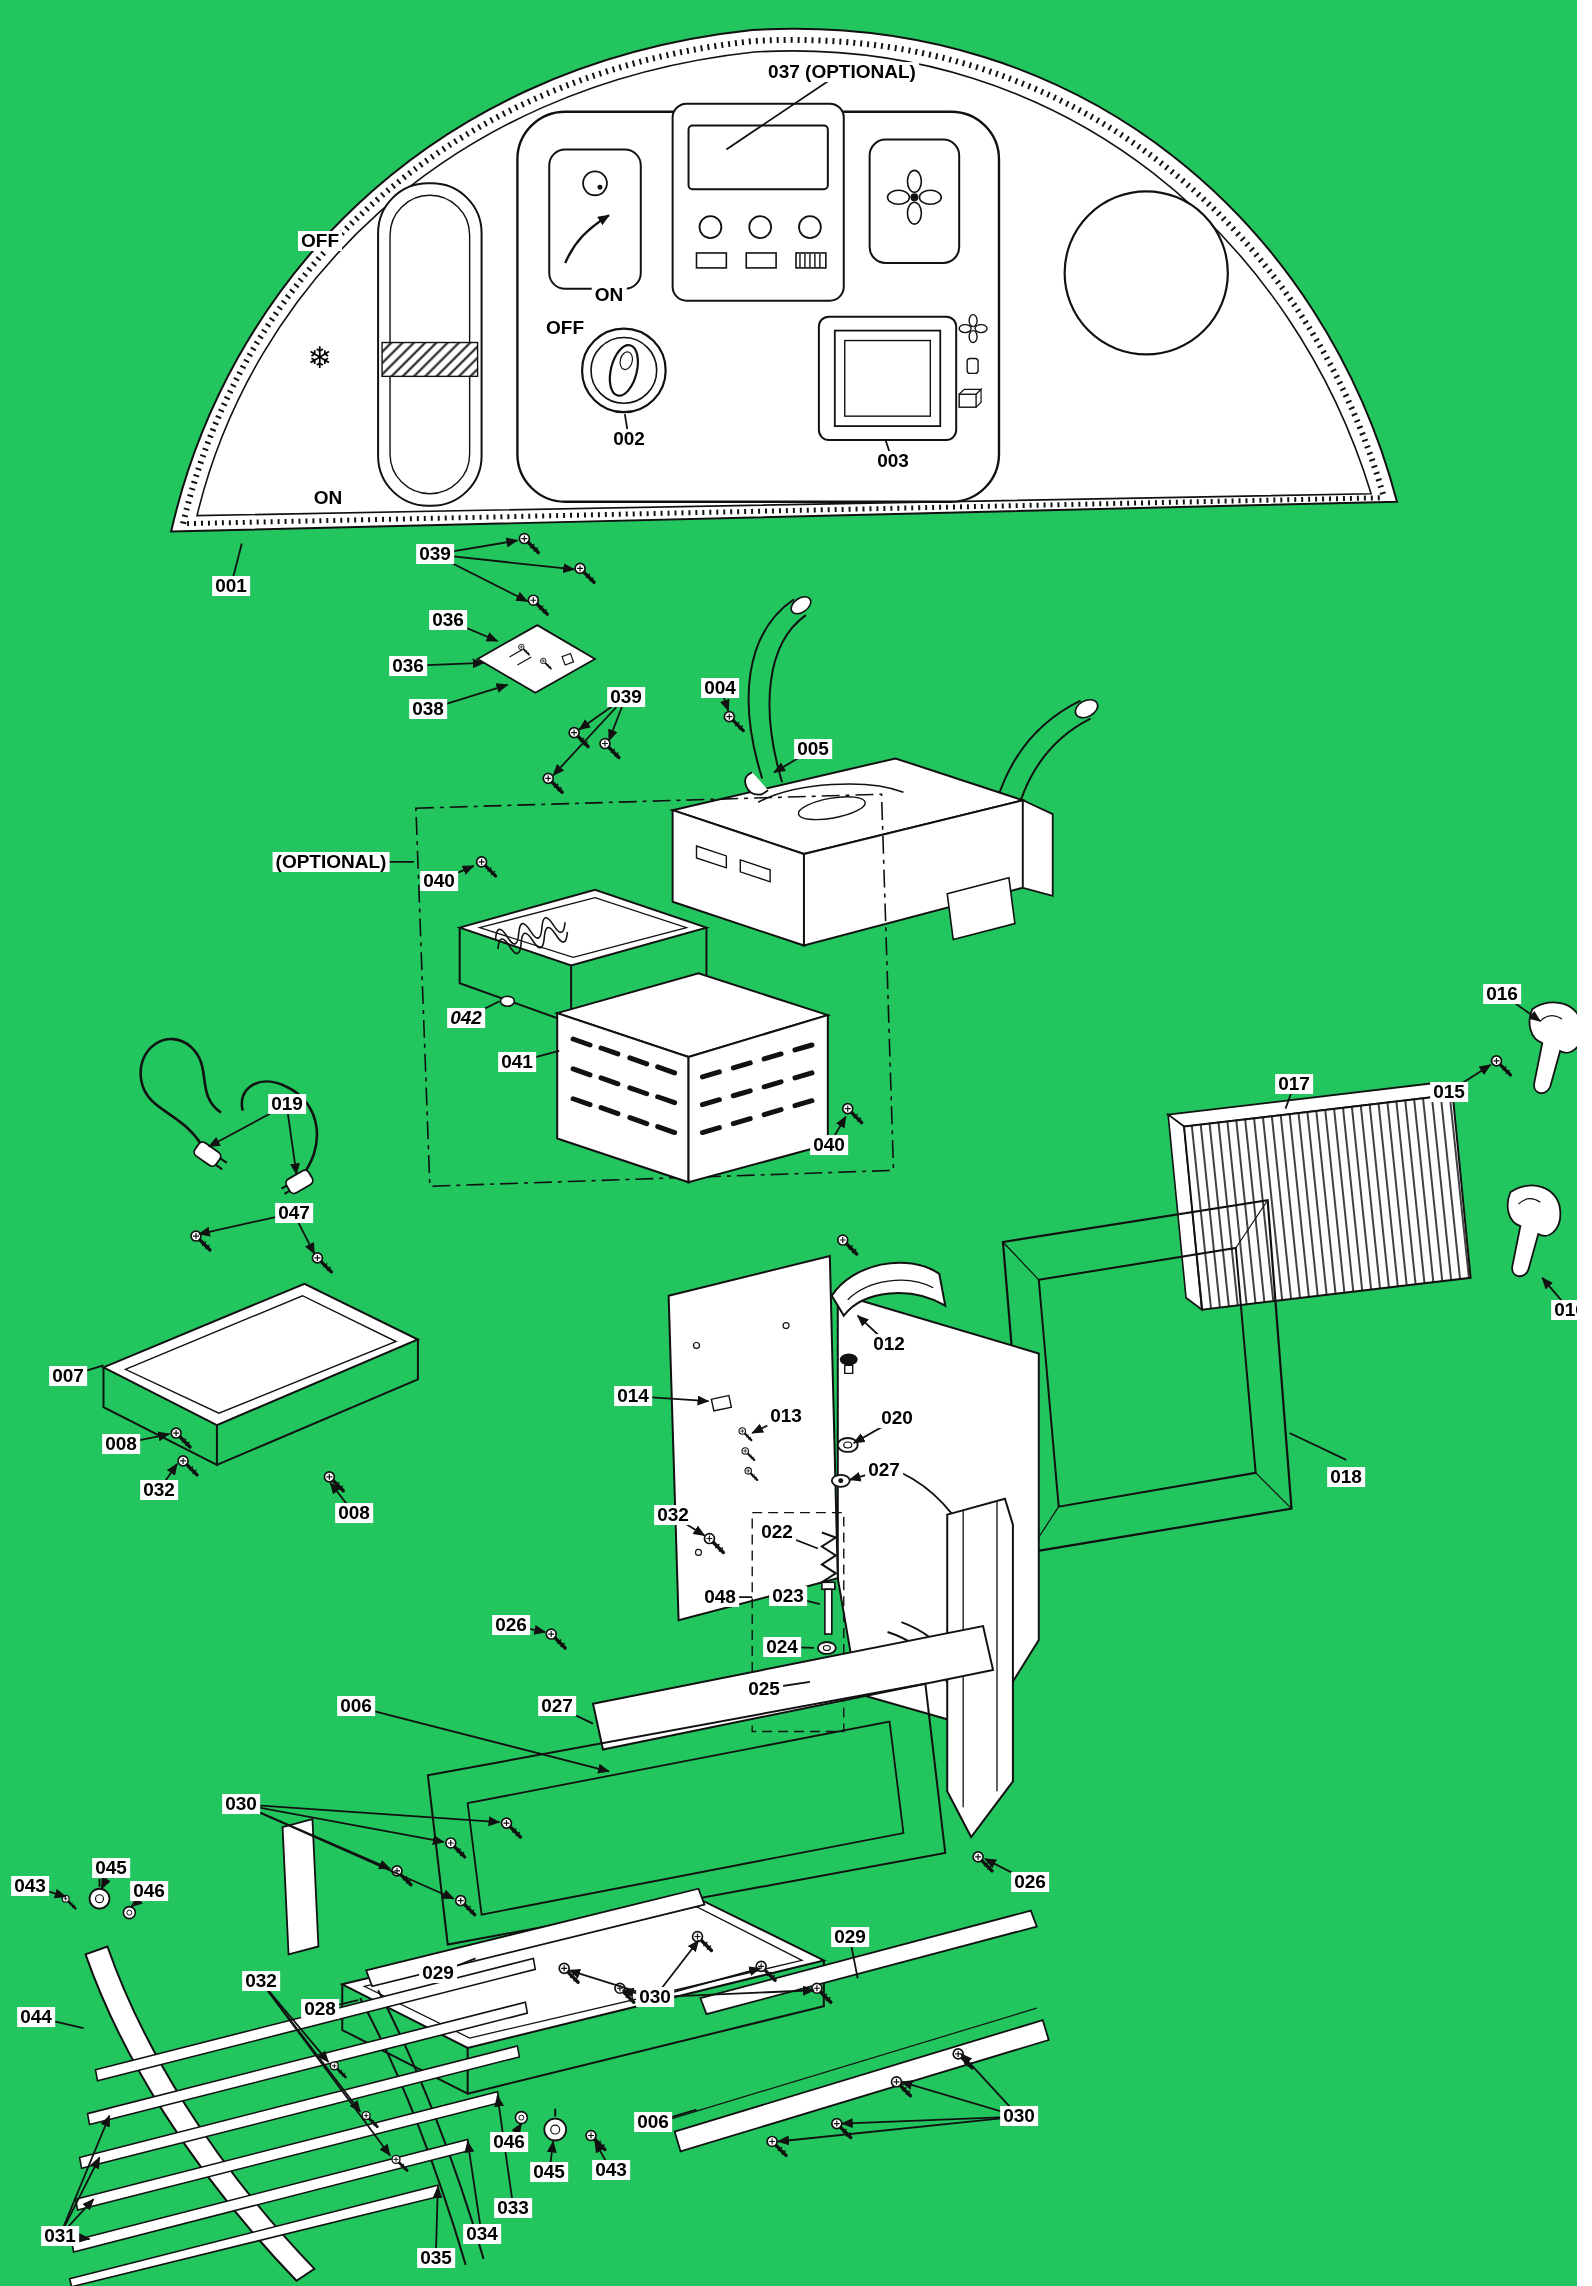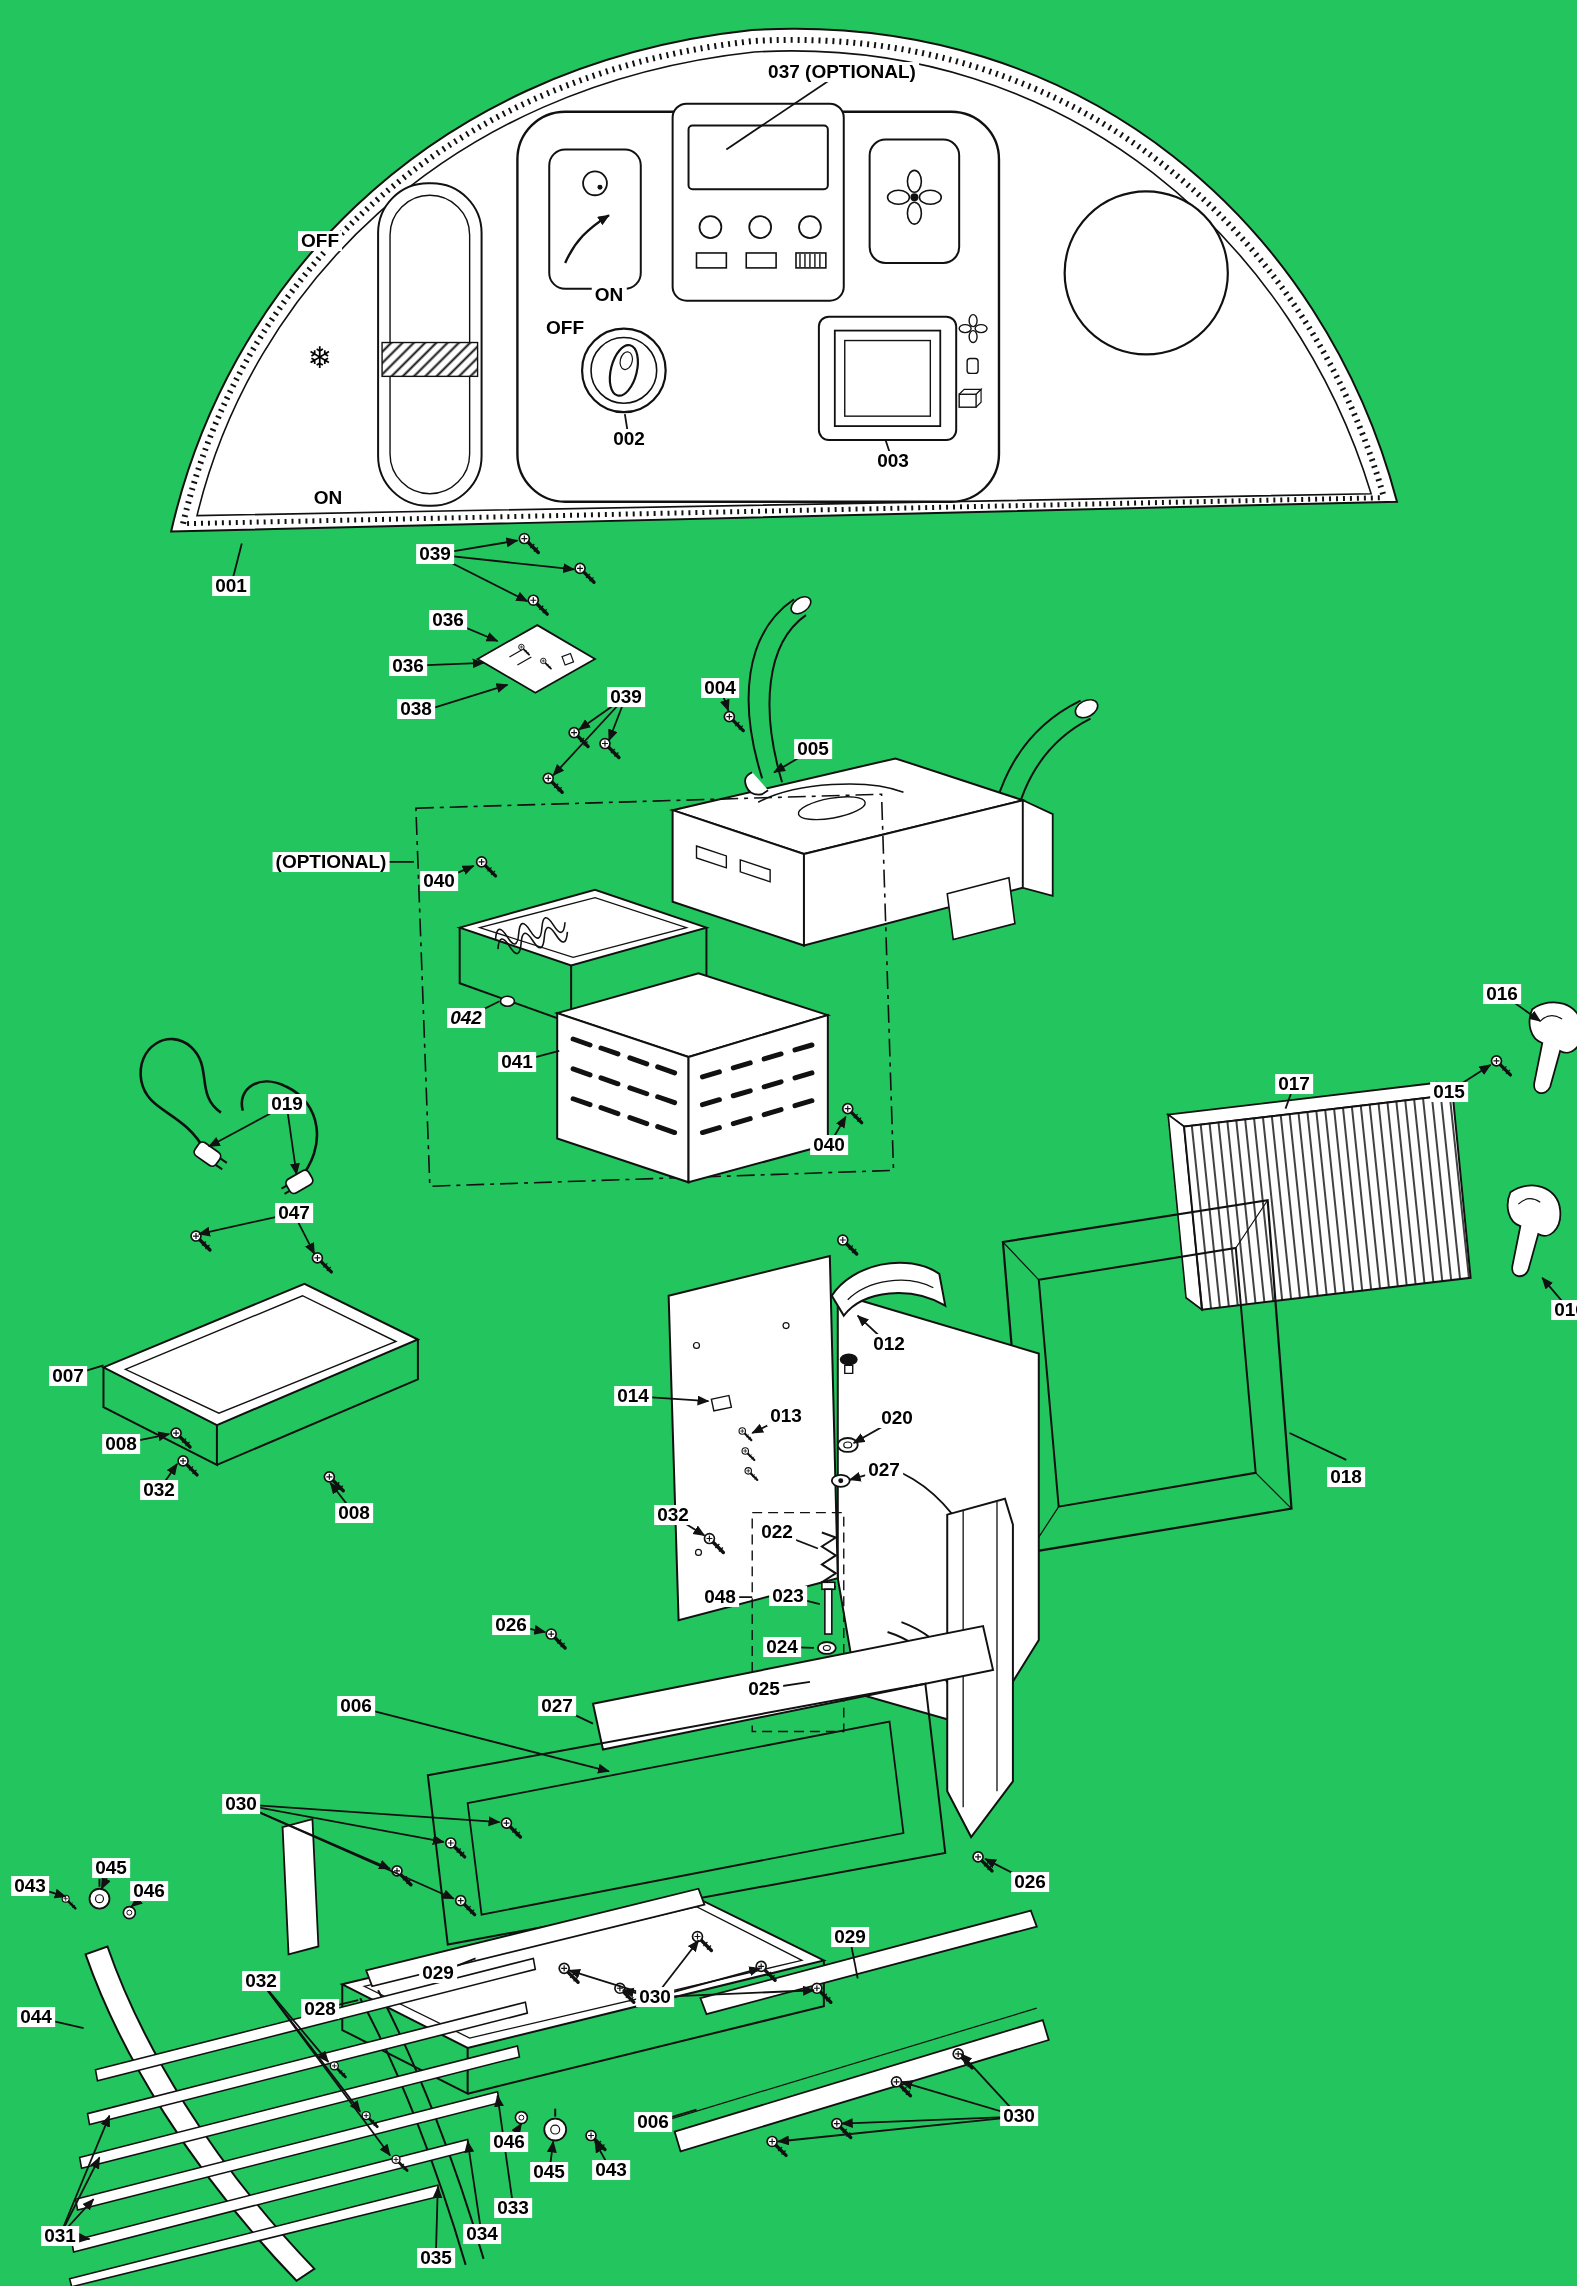--- a/index.html
+++ b/index.html
@@ -419,21 +419,21 @@
     <div class="callout icon" style="left: 320px; top: 358px;">❄</div>
     <div class="callout" style="left: 328px; top: 498px;">ON</div>
     <div class="callout" style="left: 565px; top: 328px;">OFF</div>
     <div class="callout" style="left: 609px; top: 295px;">ON</div>
     <div class="callout" style="left: 629px; top: 439px;">002</div>
     <div class="callout" style="left: 893px; top: 461px;">003</div>
     <div class="callout" style="left: 231px; top: 586px; text-align: right;">001</div>
     <div class="callout" style="left: 435px; top: 554px;">039</div>
     <div class="callout" style="left: 448px; top: 620px;">036</div>
     <div class="callout" style="left: 408px; top: 666px;">036</div>
-    <div class="callout" style="left: 416px; top: 709px;">038</div>
+    <div class="callout" style="left: 428px; top: 709px;">038</div>
     <div class="callout" style="left: 626px; top: 697px;">039</div>
     <div class="callout" style="left: 720px; top: 688px;">004</div>
     <div class="callout" style="left: 813px; top: 749px;">005</div>
     <div class="callout" style="left: 331px; top: 862px;">(OPTIONAL)</div>
     <div class="callout" style="left: 439px; top: 881px;">040</div>
     <div class="callout" style="left: 466px; top: 1018px; font-style: italic;">042</div>
     <div class="callout" style="left: 517px; top: 1062px;">041</div>
     <div class="callout" style="left: 829px; top: 1145px;">040</div>
     <div class="callout" style="left: 1502px; top: 994px;">016</div>
     <div class="callout" style="left: 1449px; top: 1092px;">015</div>

